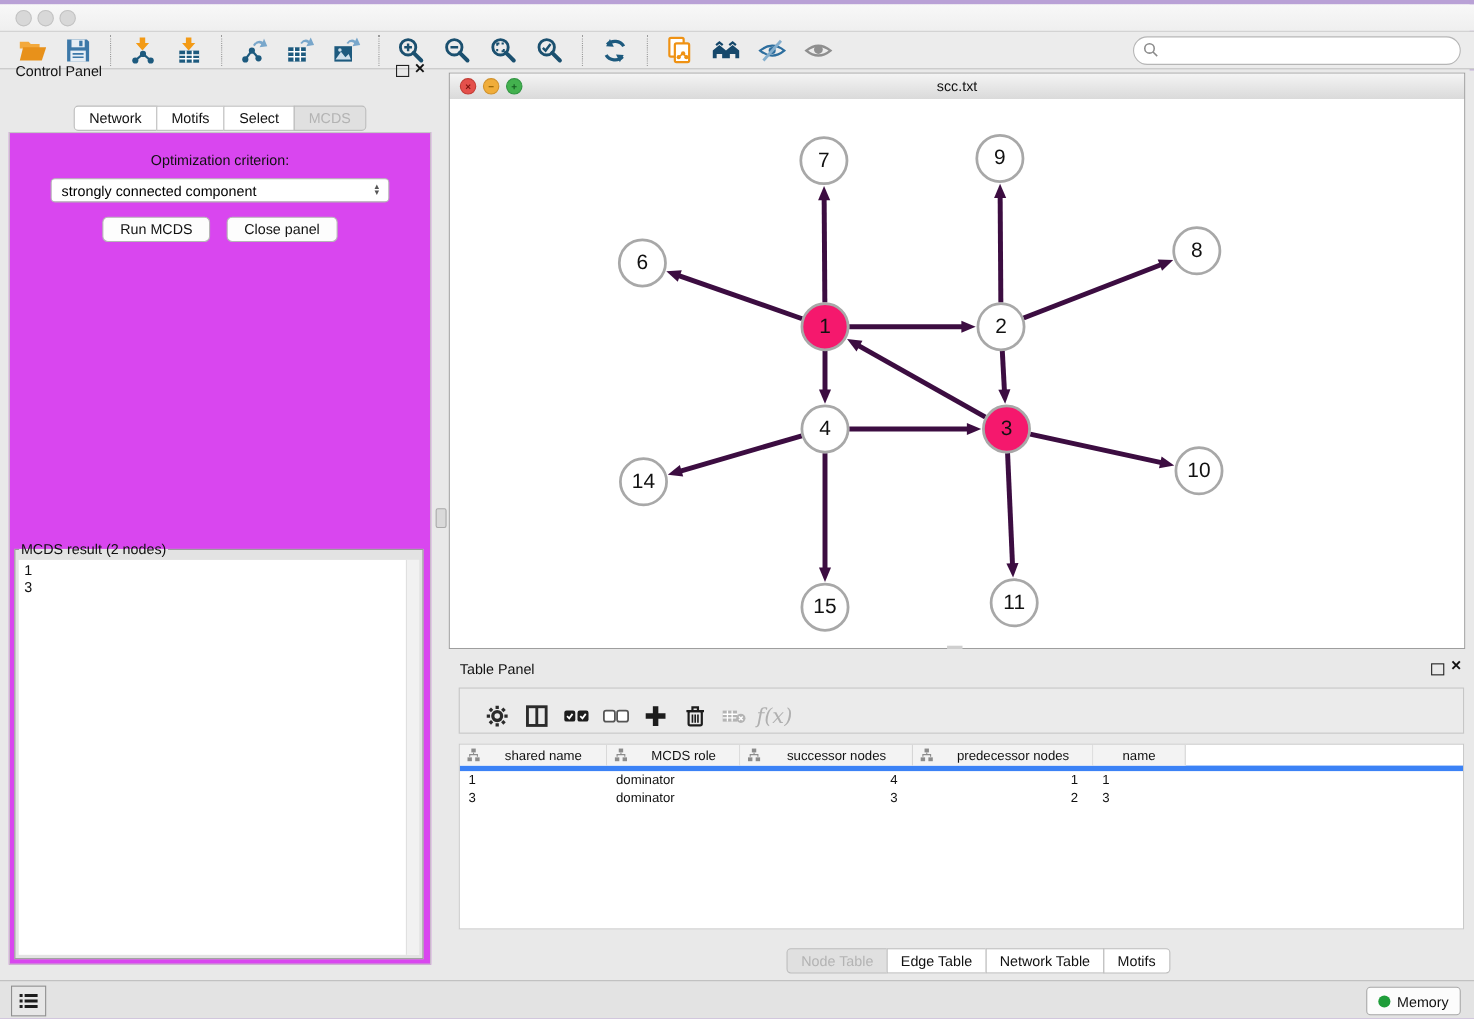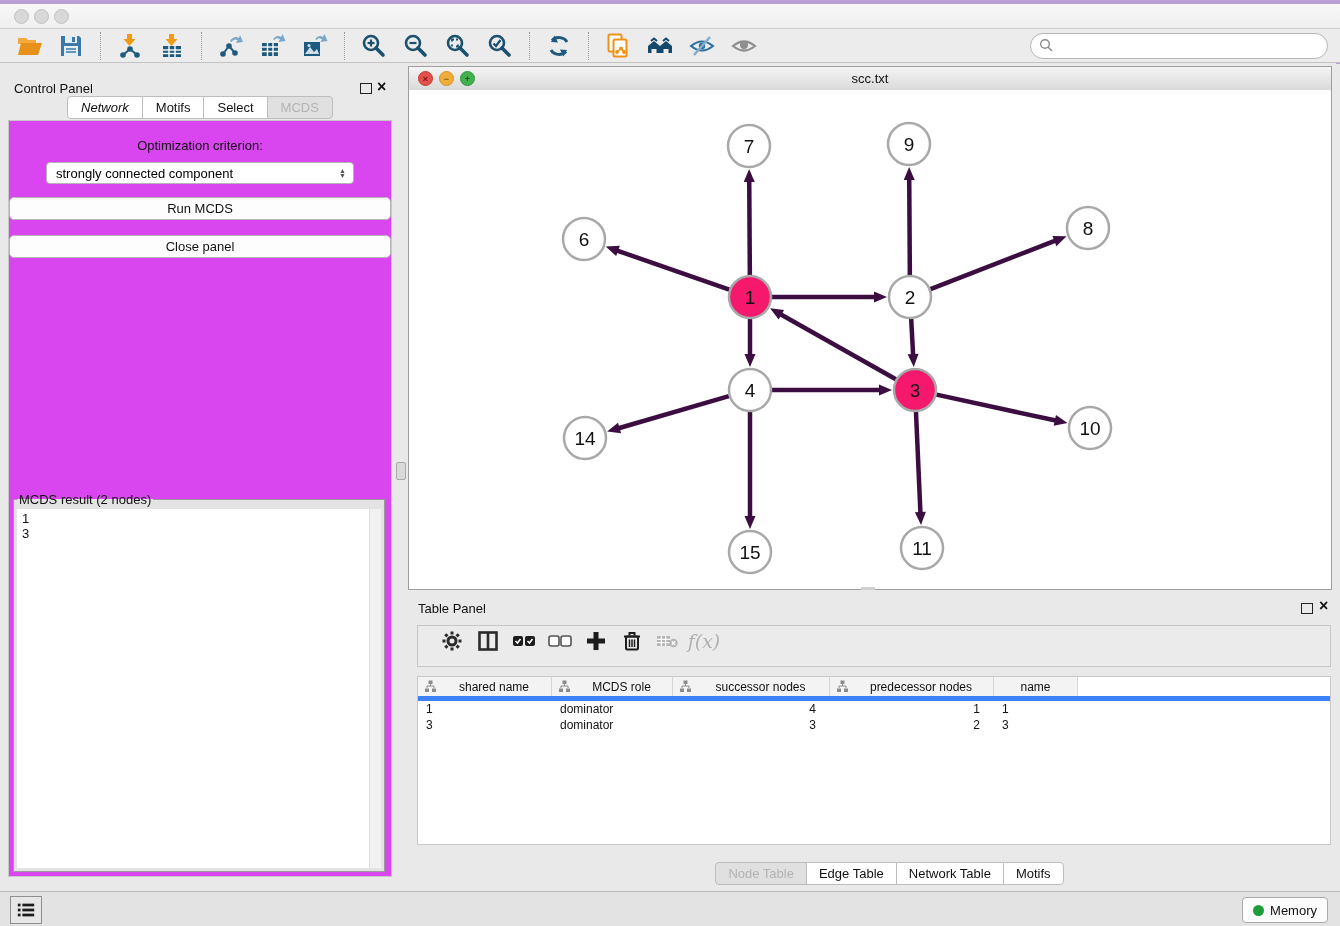--- a/index.html
+++ b/index.html
@@ -21,38 +21,38 @@
            border-bottom:1px solid #c4c4c4;display:flex;align-items:center;padding-left:8px;}
   .ticon{width:30px;height:30px;display:flex;align-items:center;justify-content:center;
          margin:0 6px;cursor:default;}
   .tsep{width:0;height:28px;border-left:1px dotted #9a9a9a;margin:0 8px;}
   .searchbox{margin-left:auto;margin-right:12px;width:288px;height:24px;background:#fff;
              border:1px solid #b6b6b6;border-radius:13px;display:flex;align-items:center;padding-left:8px;}
   .searchbox input{border:none;outline:none;flex:1;font-size:13px;background:transparent;
                    font-family:"Liberation Sans",sans-serif;}
 
   
-  .cp-header{position:absolute;left:0;top:76px;width:400px;height:26px;padding-left:32px;}
+  .cp-header{position:absolute;left:0;top:52px;width:400px;height:26px;padding-left:32px;}
   .panel-title{position:absolute;left:14px;top:5px;font-size:13px;color:#111;}
   .float-ico{position:absolute;top:7px;width:10px;height:9px;border:1.5px solid #222;}
   .close-ico{position:absolute;top:2px;font-size:16px;font-weight:bold;color:#111;}
   .cp-tabs{position:absolute;left:0;top:96px;width:400px;display:flex;justify-content:center;}
   .seg{font-size:13px;color:#111;background:#fff;border:1px solid #bdbdbd;
        padding:3px 13px;margin-left:-1px;}
-  .seg.first{border-radius:4px 0 0 4px;margin-left:0;font-style:italic;}
+  .seg.first{border-radius:4px 0 0 4px;margin-left:0;}
   .seg.activegray{background:#e0e0e0;color:#b3b3b3;border-radius:0 4px 4px 0;}
   .cp-body{position:absolute;left:8px;top:120px;width:384px;height:757px;
            background:#d946ef;border:1px solid #c7c7c7;box-sizing:border-box;}
   .opt-label{text-align:center;margin-top:17px;font-size:13px;color:#111;}
   .dropdown{margin:9px auto 0;width:308px;height:22px;background:#fff;border:1px solid #b4b4b4;
             border-radius:4px;display:flex;align-items:center;font-size:13px;padding-left:9px;box-sizing:border-box;}
   .dropdown .val{flex:1;}
   .stepper{display:flex;flex-direction:column;align-items:center;line-height:5px;
            font-size:7px;color:#555;padding-right:7px;}
-  .btn-row{display:flex;justify-content:center;gap:15px;margin-top:13px;flex-direction:column;}
+  .btn-row{display:flex;justify-content:center;gap:15px;margin-top:13px;}
   .pbtn{background:#fdfdfd;border:1px solid #b6b6b6;border-radius:5px;padding:3px 15px;
         font-size:13px;color:#111;font-family:"Liberation Sans",sans-serif;}
   .mcds-fieldset{position:absolute;left:4px;top:371px;width:370px;height:378px;
                  border:1px solid #9a9a9a;margin:0;padding:0;background:#e3e3e3;}
   .mcds-fieldset legend{font-size:13px;color:#111;margin-left:3px;padding:0 2px;}
   .mcds-text{position:absolute;left:3px;top:2px;right:3px;bottom:3px;background:#fff;
              font-size:13px;color:#111;padding:2px 5px;white-space:pre;overflow:hidden;}
   .mcds-scroll{position:absolute;right:3px;top:2px;bottom:3px;width:11px;background:#f1f1f1;
                border-left:1px solid #e0e0e0;}
   .splitter-grip{position:absolute;left:396px;top:462px;width:8px;height:16px;background:#d9d9d9;
@@ -65,21 +65,21 @@
                 background:linear-gradient(#f4f4f4,#dadada);border-bottom:1px solid #b2b2b2;}
   .net-dot{position:absolute;top:4px;width:13px;height:13px;border-radius:50%;
            display:flex;align-items:center;justify-content:center;font-size:9px;font-weight:bold;}
   .net-title{position:absolute;top:4px;left:0;right:0;text-align:center;font-size:13px;color:#111;}
   .net-canvas{position:absolute;left:0;top:23px;right:0;bottom:0;background:#fff;}
   .net-grip{position:absolute;left:452px;bottom:-1px;width:14px;height:3px;background:#cfcfcf;}
 
   
   .tablepanel{position:absolute;left:408px;top:595px;width:932px;height:292px;}
   .tp-toolbar{position:absolute;left:9px;top:30px;width:914px;height:42px;background:#ebebeb;
-              border:1px solid #c6c6c6;box-sizing:border-box;display:flex;align-items:flex-start;padding-left:16px;gap:0;}
+              border:1px solid #c6c6c6;box-sizing:border-box;display:flex;align-items:flex-end;padding-left:16px;gap:0;}
   .tp-ico{width:36px;height:30px;display:flex;align-items:center;justify-content:center;}
   .fx{font-family:"DejaVu Serif",serif;font-style:italic;font-size:19px;color:#b0b0b0;}
   .tbl-wrap{position:absolute;left:9px;top:81px;width:914px;height:169px;background:#fff;
             border:1px solid #c9c9c9;box-sizing:border-box;overflow:hidden;}
   .thead{display:flex;height:19px;border-bottom:5px solid #3b82f6;}
   .hcell{display:flex;align-items:center;background:#f3f3f3;border-right:1px solid #d6d6d6;
          font-size:12px;color:#111;box-sizing:border-box;height:19px;}
   .hcell .lbl{flex:1;text-align:center;}
   .hcell svg{margin-left:6px;}
   .trow{display:flex;height:16px;line-height:16px;font-size:12px;color:#111;}

